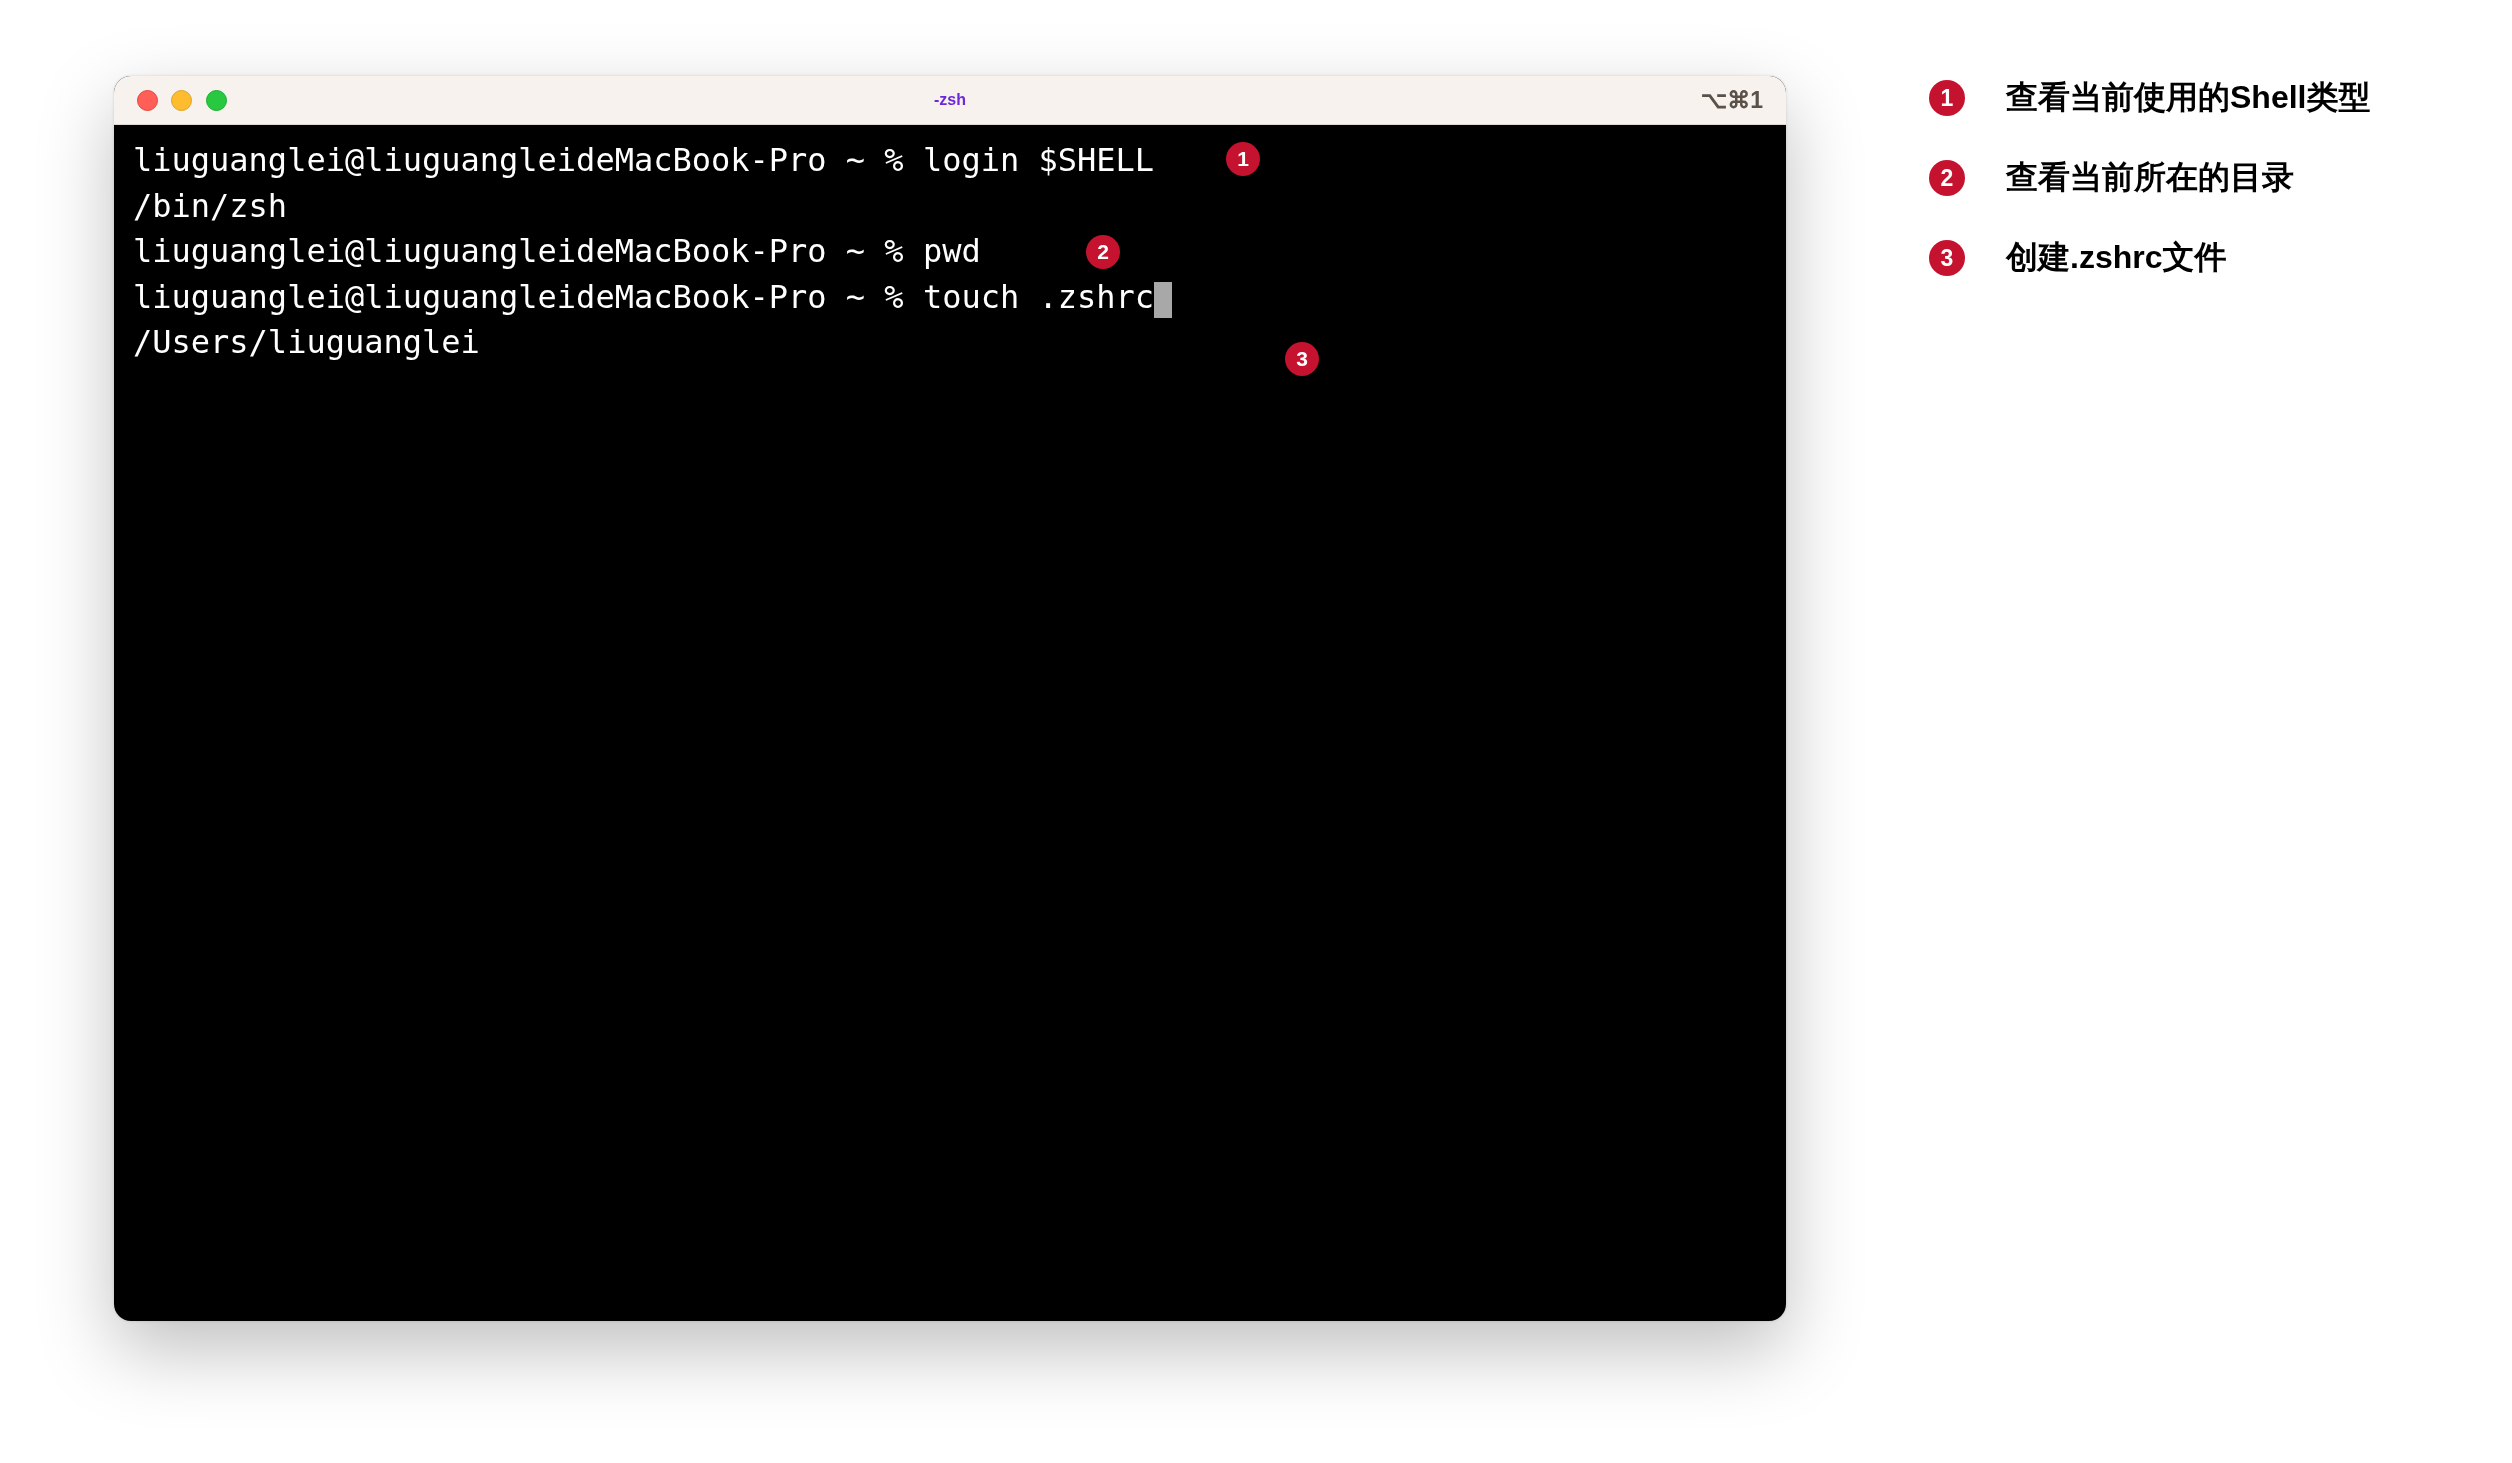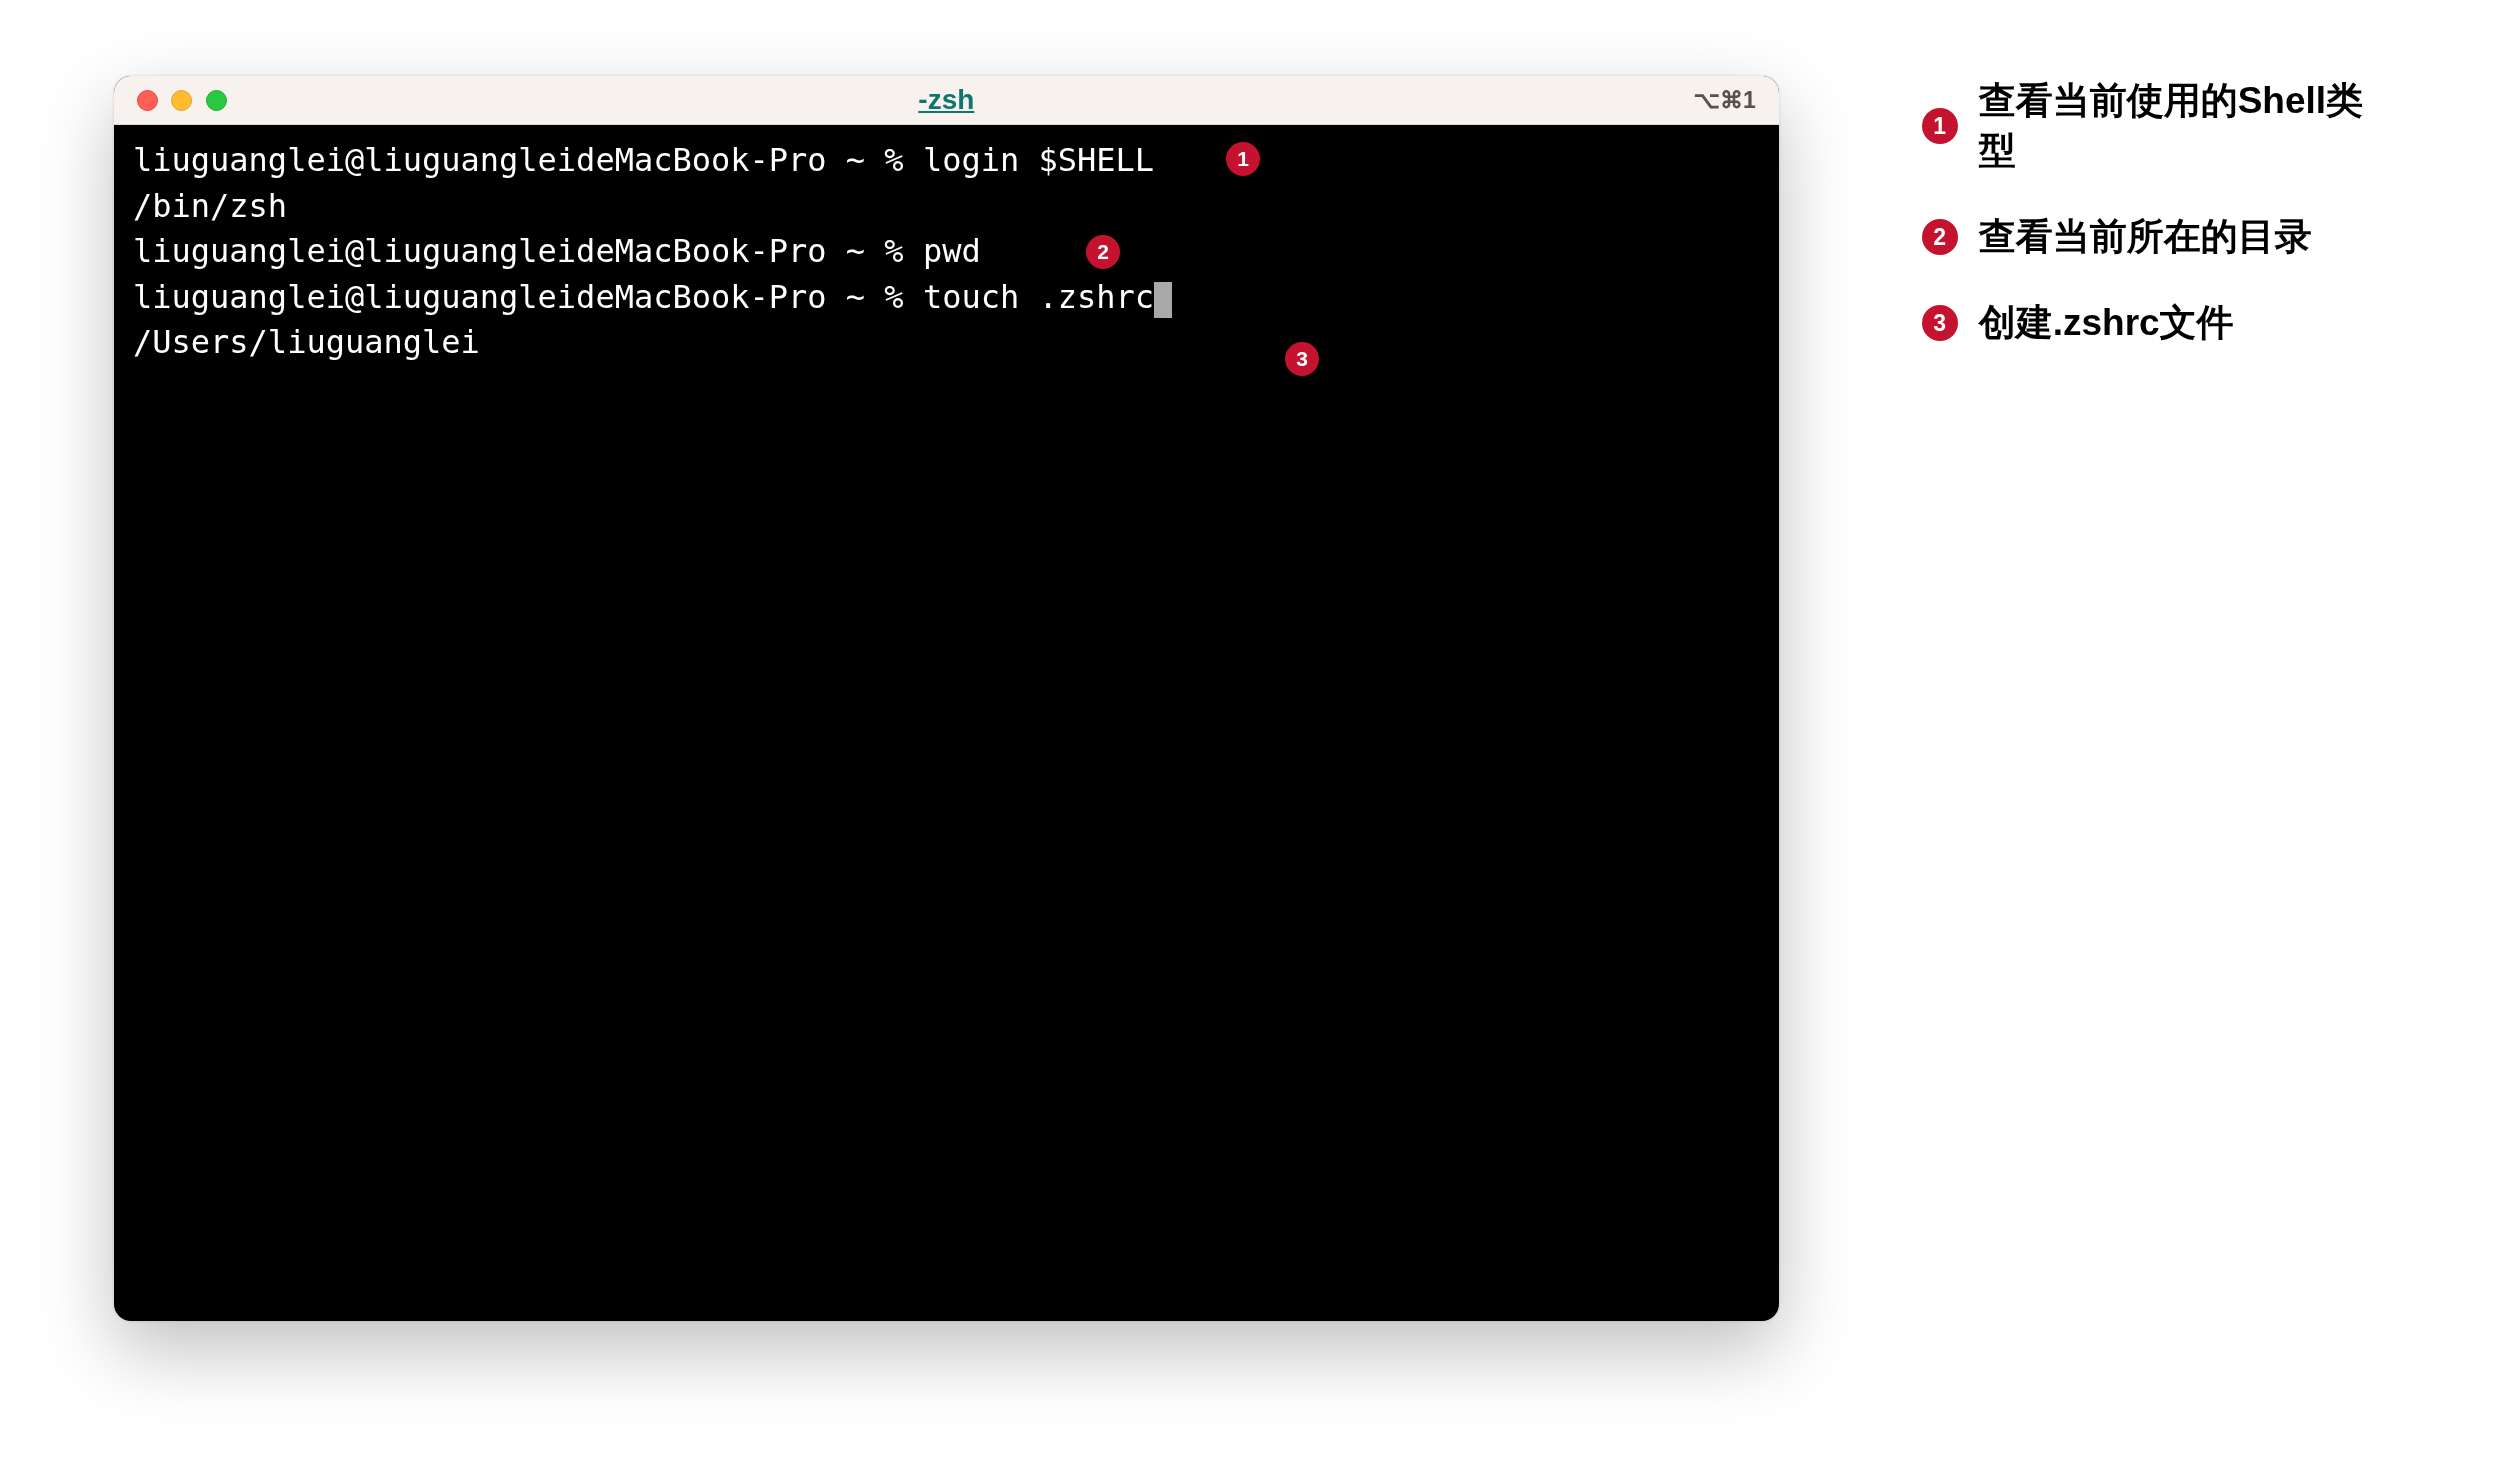--- a/index.html
+++ b/index.html
@@ -56,24 +56,23 @@
       border: 1px solid #dfa123;
     }
     .traffic-light.maximize {
       background: #28c840;
       border: 1px solid #1aac2e;
     }
     .window-title {
       position: absolute;
       left: 50%;
       transform: translateX(-50%);
-      font-size: 28px;
-      color: #0f766e;
+      font-size: 16px;
+      color: #6d28d9;
       font-weight: 600;
-      text-decoration: underline;
     }
     .shortcut-hint {
       margin-left: auto;
       font-size: 23px;
       color: #5a5148;
       font-weight: 600;
     }
     .terminal-body {
       padding: 13.3px 19px;
       font-family: "Menlo", "Monaco", "Consolas", monospace;
@@ -129,23 +128,24 @@
       background: #c4122f;
       color: #ffffff;
       font-size: 23px;
       font-weight: 700;
       display: flex;
       align-items: center;
       justify-content: center;
       flex-shrink: 0;
     }
     .legend-text {
-      font-size: 37px;
+      font-size: 32px;
       color: #000000;
       font-weight: 600;
+      margin-left: 20px;
     }
   </style>
 </head>
 <body>
 
 <div class="container">
   <div class="terminal-window">
     <div class="titlebar">
       <div class="traffic-lights">
         <div class="traffic-light close"></div>

